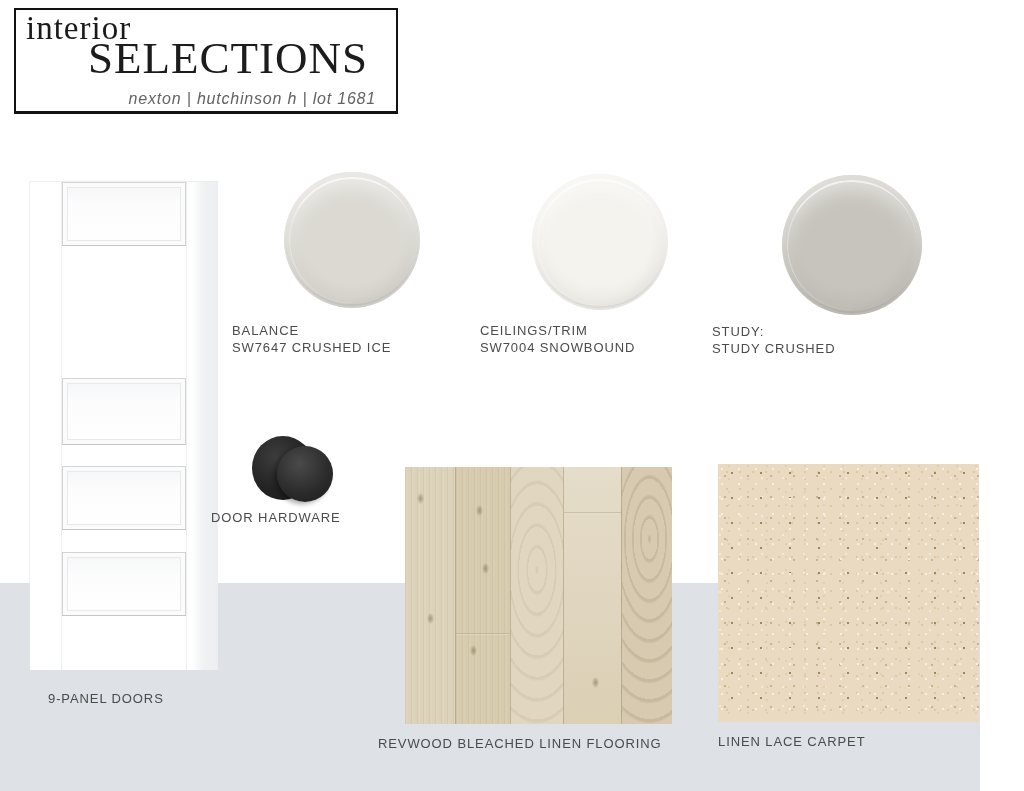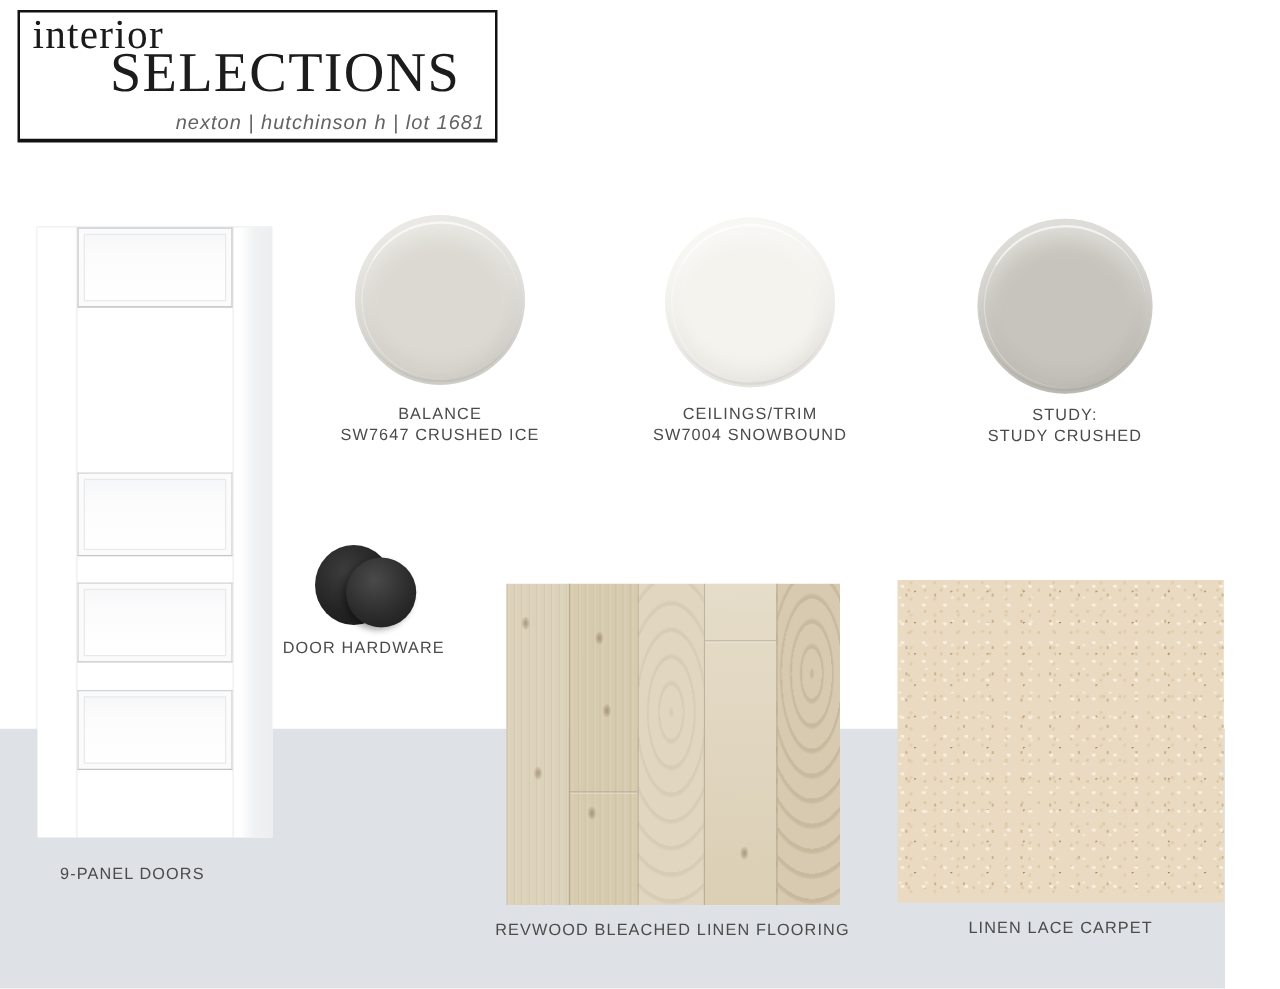--- a/index.html
+++ b/index.html
@@ -25,27 +25,27 @@
     position:absolute; left:10px; top:0px;
     font-family:"Liberation Serif", serif; font-size:33px; color:#1a1a1a;
     letter-spacing:1px;
   }
   .brand-main {
     position:absolute; left:72px; top:22px;
     font-family:"Liberation Serif", serif; font-size:45px; color:#1c1c1c;
     letter-spacing:1px;
   }
   .tagline {
-    position:absolute; right:8px; bottom:3px;
+    position:absolute; right:20px; bottom:3px;
     font-style:italic; font-size:16px; color:#636363; letter-spacing:0.8px;
   }
 
   
   .lbl {
-    position:absolute; text-align:center;
+    position:absolute; 
     font-size:13px; letter-spacing:0.9px; line-height:17px; color:#4b4b4b;
   }
 
   
   .door {
     position:absolute; left:30px; top:181px; width:188px; height:489px;
     background:#ffffff;
     border-top:1px solid #eeeeee;
     box-shadow:-1px 0 0 rgba(225,227,229,0.55);
   }

